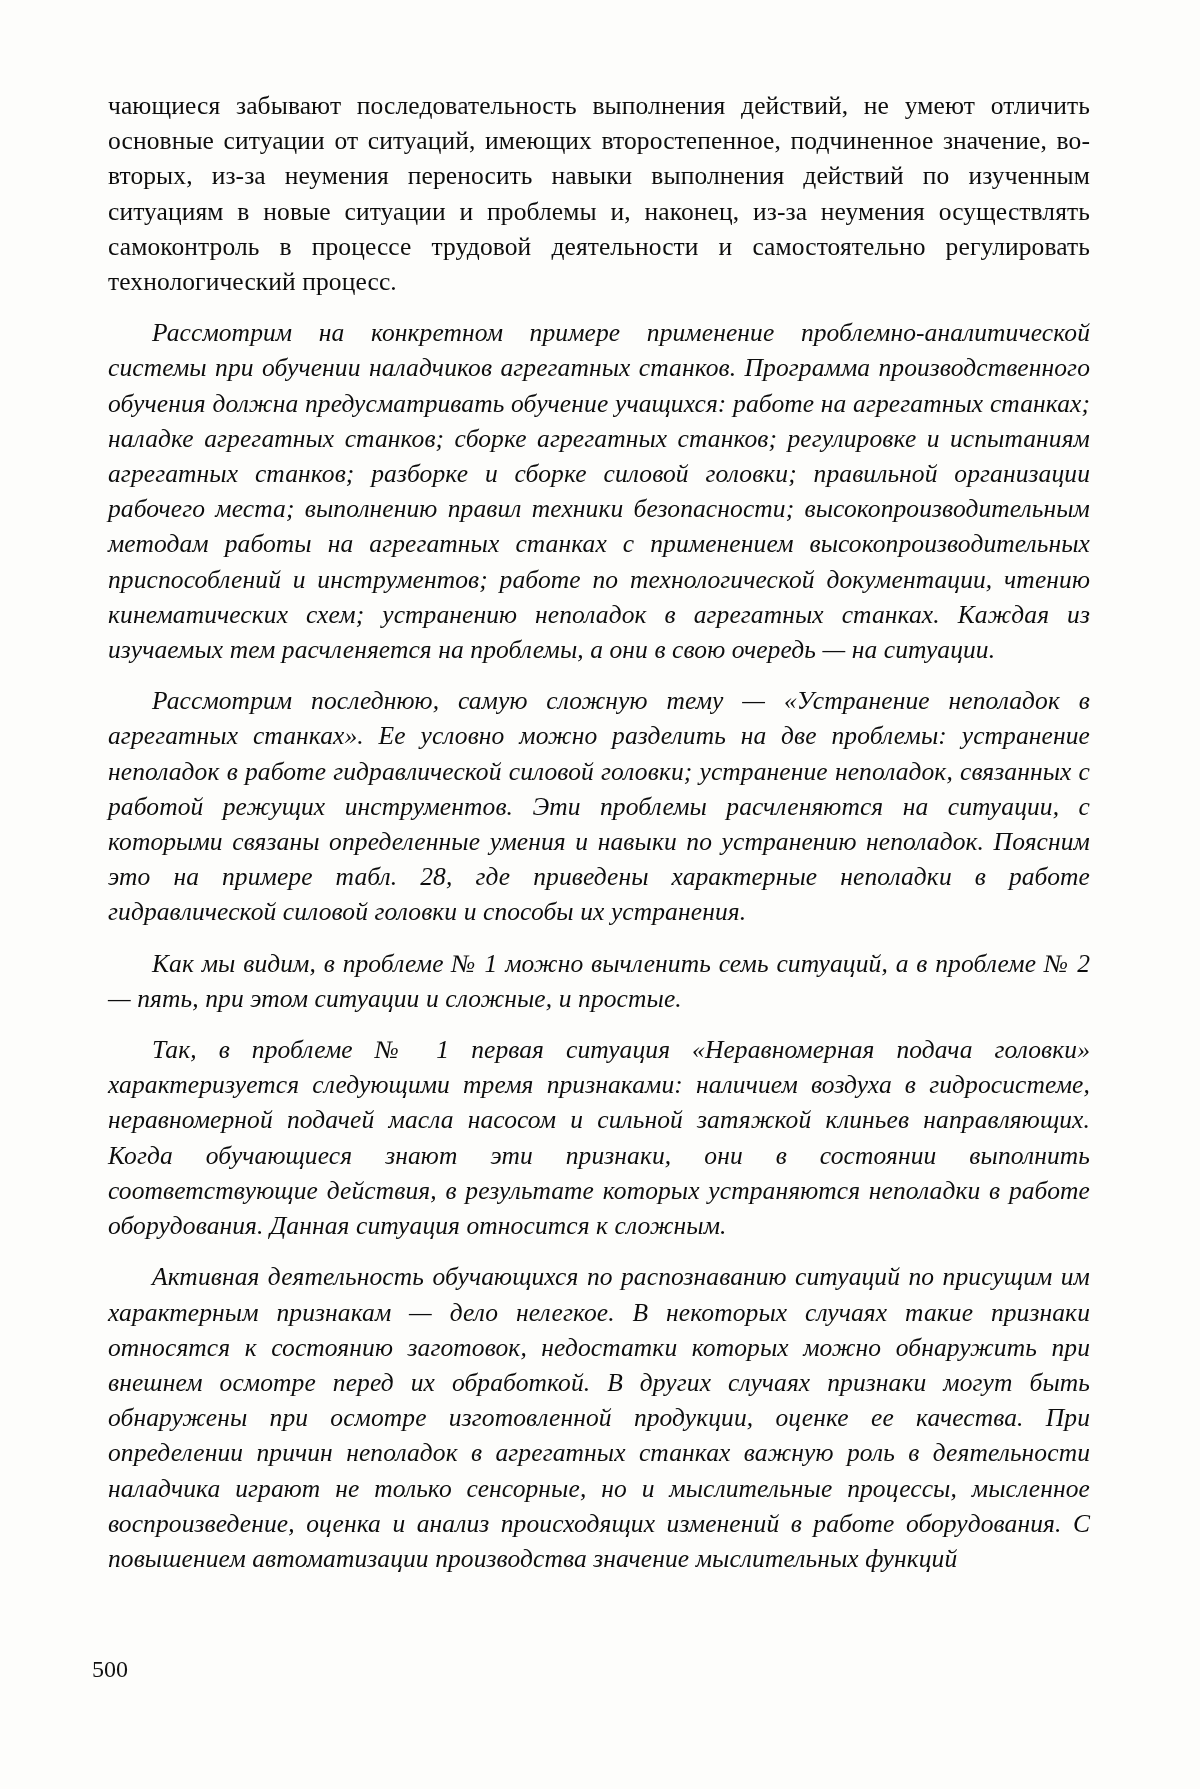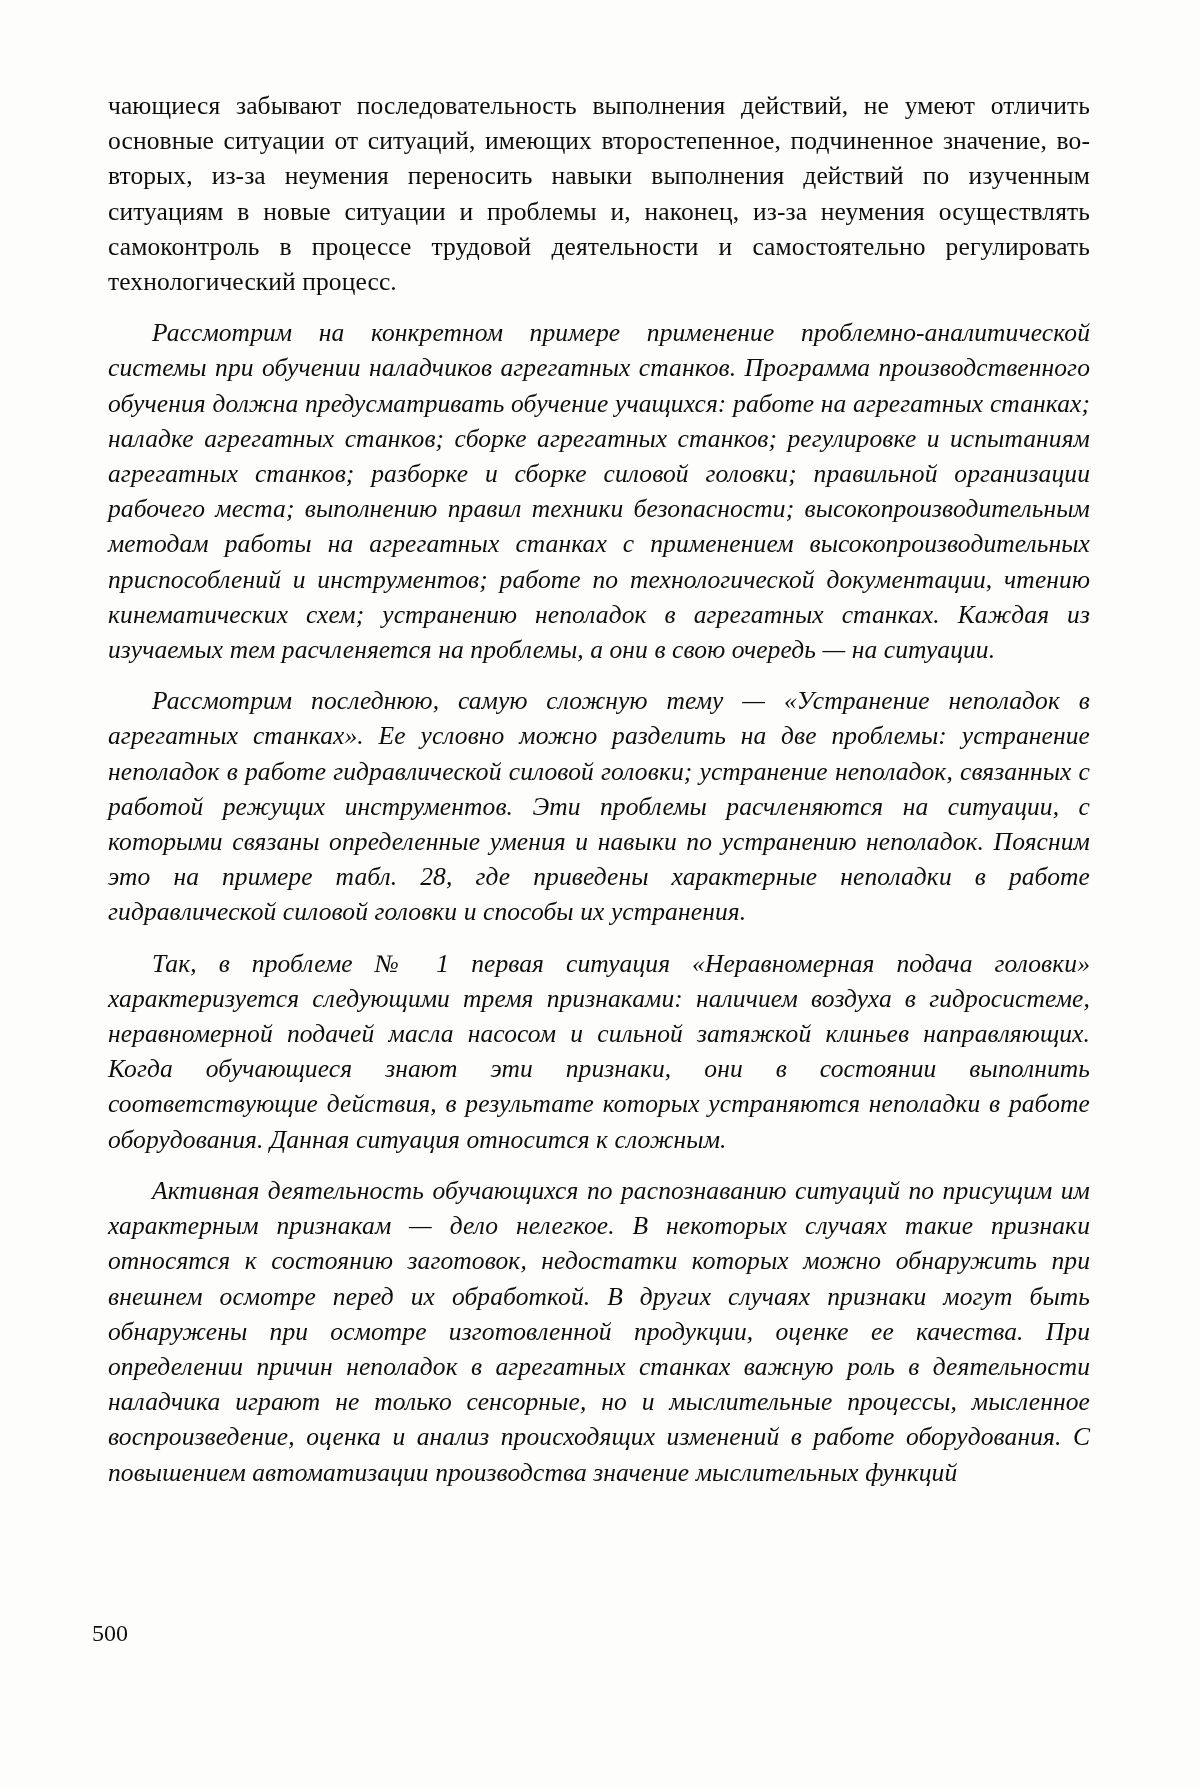--- a/index.html
+++ b/index.html
@@ -31,31 +31,32 @@
     margin: 16px;
     letter-spacing: 0.1px;
   }
   .para.indent {
     text-indent: 44px;
     font-style: italic;
   }
   .page-number {
     position: absolute;
     left: 92px;
-    top: 1620px;
+    top: 1656px;
     font-family: "Liberation Serif", serif;
     font-size: 24px;
     color: #111111;
   }
 </style>
 </head>
 <body>
 
 <div class="page">
   <div class="content">
     <p class="para">чающиеся забывают последовательность выполнения действий, не умеют отличить основные ситуации от ситуаций, имеющих второстепенное, подчиненное значение, во-вторых, из-за неумения переносить навыки выполнения действий по изученным ситуациям в новые ситуации и проблемы и, наконец, из-за неумения осуществлять самоконтроль в процессе трудовой деятельности и самостоятельно регулировать технологический процесс.</p>
     <p class="para indent">Рассмотрим на конкретном примере применение проблемно-аналитической системы при обучении наладчиков агрегатных станков. Программа производственного обучения должна предусматривать обучение учащихся: работе на агрегатных станках; наладке агрегатных станков; сборке агрегатных станков; регулировке и испытаниям агрегатных станков; разборке и сборке силовой головки; правильной организации рабочего места; выполнению правил техники безопасности; высокопроизводительным методам работы на агрегатных станках с применением высокопроизводительных приспособлений и инструментов; работе по технологической документации, чтению кинематических схем; устранению неполадок в агрегатных станках. Каждая из изучаемых тем расчленяется на проблемы, а они в свою очередь — на ситуации.</p>
     <p class="para indent">Рассмотрим последнюю, самую сложную тему — «Устранение неполадок в агрегатных станках». Ее условно можно разделить на две проблемы: устранение неполадок в работе гидравлической силовой головки; устранение неполадок, связанных с работой режущих инструментов. Эти проблемы расчленяются на ситуации, с которыми связаны определенные умения и навыки по устранению неполадок. Поясним это на примере табл. 28, где приведены характерные неполадки в работе гидравлической силовой головки и способы их устранения.</p>
+    <p class="para indent">Как мы видим, в проблеме № 1 можно вычленить семь ситуаций, а в проблеме № 2 — пять, при этом ситуации и сложные, и простые.</p>
     <p class="para indent">Так, в проблеме № 1 первая ситуация «Неравномерная подача головки» характеризуется следующими тремя признаками: наличием воздуха в гидросистеме, неравномерной подачей масла насосом и сильной затяжкой клиньев направляющих. Когда обучающиеся знают эти признаки, они в состоянии выполнить соответствующие действия, в результате которых устраняются неполадки в работе оборудования. Данная ситуация относится к сложным.</p>
     <p class="para indent">Активная деятельность обучающихся по распознаванию ситуаций по присущим им характерным признакам — дело нелегкое. В некоторых случаях такие признаки относятся к состоянию заготовок, недостатки которых можно обнаружить при внешнем осмотре перед их обработкой. В других случаях признаки могут быть обнаружены при осмотре изготовленной продукции, оценке ее качества. При определении причин неполадок в агрегатных станках важную роль в деятельности наладчика играют не только сенсорные, но и мыслительные процессы, мысленное воспроизведение, оценка и анализ происходящих изменений в работе оборудования. С повышением автоматизации производства значение мыслительных функций</p>
   </div>
   <div class="page-number">500</div>
 </div>
 
 </body></html>

